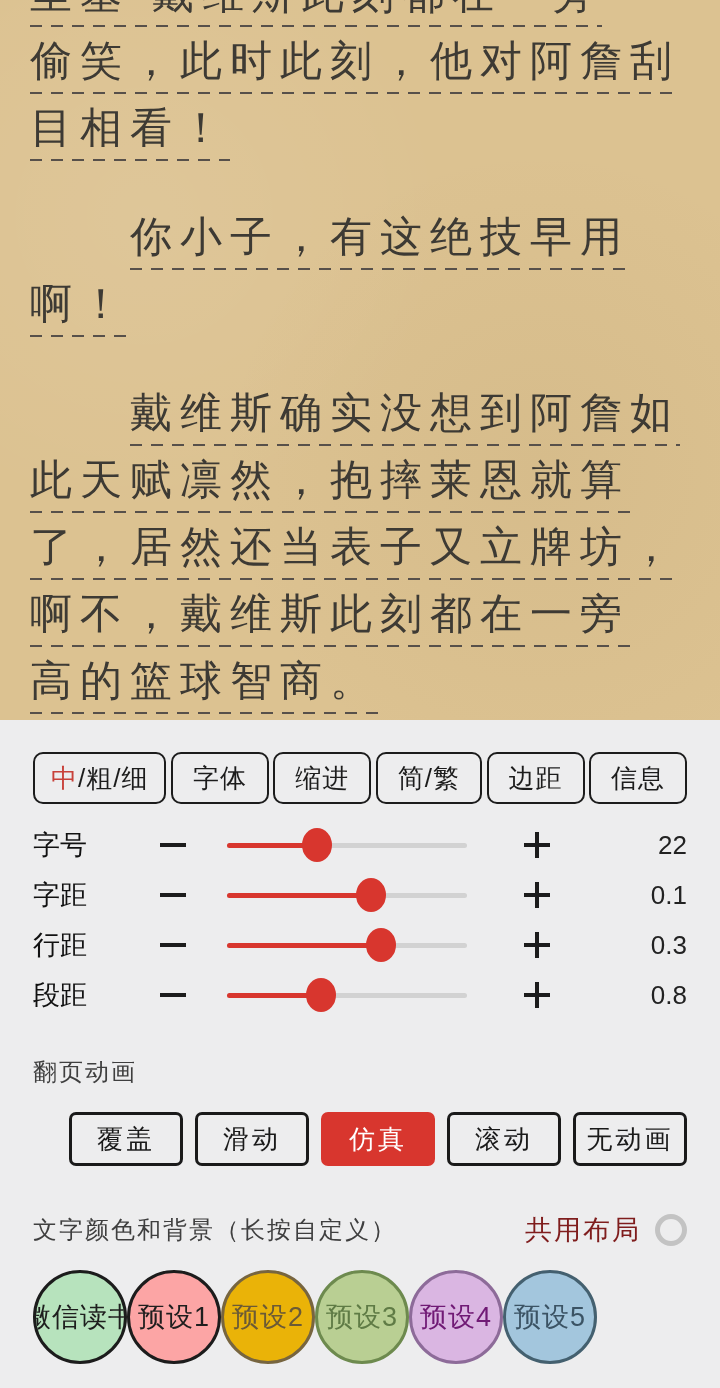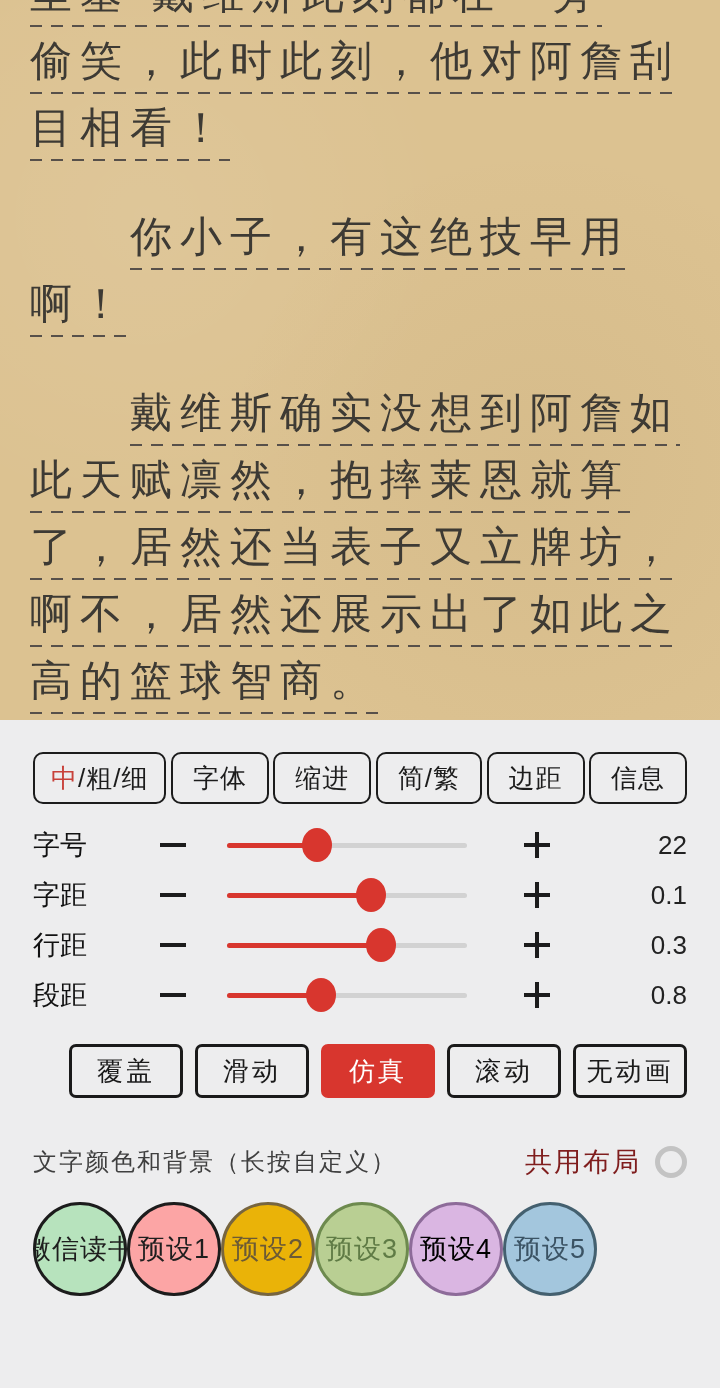--- a/index.html
+++ b/index.html
@@ -106,21 +106,21 @@
     <div class="line indent">
         <span>戴维斯确实没想到阿詹如</span>
       </div>
     <div class="line">
         <span>此天赋凛然，抱摔莱恩就算</span>
       </div>
     <div class="line">
         <span>了，居然还当表子又立牌坊，</span>
       </div>
     <div class="line">
-        <span>啊不，居然还展示出了如此之</span>
+        <span>啊不，戴维斯此刻都在一旁</span>
       </div>
     <div class="line">
         <span>高的篮球智商。</span>
       </div>
   </div>
 </div>
 
 <div class="panel">
 
   <div class="style-row">
@@ -201,20 +201,21 @@
           <div class="handle" style="left: 39%;"></div>
         </div>
       <button class="step-btn plus plusbox">
           <span class="h"></span>
           <span class="v"></span>
         </button>
       <div class="val">0.8</div>
     </div>
   </div>
 
+  <div class="section-title">翻页动画</div>
   <div class="anim-row">
     <button class="anim-btn">
         <span>覆盖</span>
       </button>
     <button class="anim-btn">
         <span>滑动</span>
       </button>
     <button class="anim-btn active">
         <span>仿真</span>
       </button>
@@ -240,21 +241,21 @@
       </div>
     <div class="preset" style="background: #fca5a5; border-color: rgb(28, 28, 28); color: rgb(30, 30, 30);">
         <span>预设1</span>
       </div>
     <div class="preset" style="background: #eab308; border-color: rgb(119, 101, 63); color: rgb(107, 90, 54); text-align: right;">
         <span>预设2</span>
       </div>
     <div class="preset" style="background: rgb(185, 207, 147); border-color: rgb(109, 138, 78); color: rgb(95, 123, 69);">
         <span>预设3</span>
       </div>
-    <div class="preset" style="background: rgb(218, 182, 226); border-color: rgb(141, 107, 153); color: #000000;">
+    <div class="preset" style="background: rgb(218, 182, 226); border-color: rgb(141, 107, 153); color: #701a75;">
         <span>预设4</span>
       </div>
     <div class="preset" style="background: rgb(163, 198, 221); border-color: rgb(68, 96, 111); color: rgb(59, 83, 100);">
         <span>预设5</span>
       </div>
   </div>
 
 </div>
 
 </body></html>

